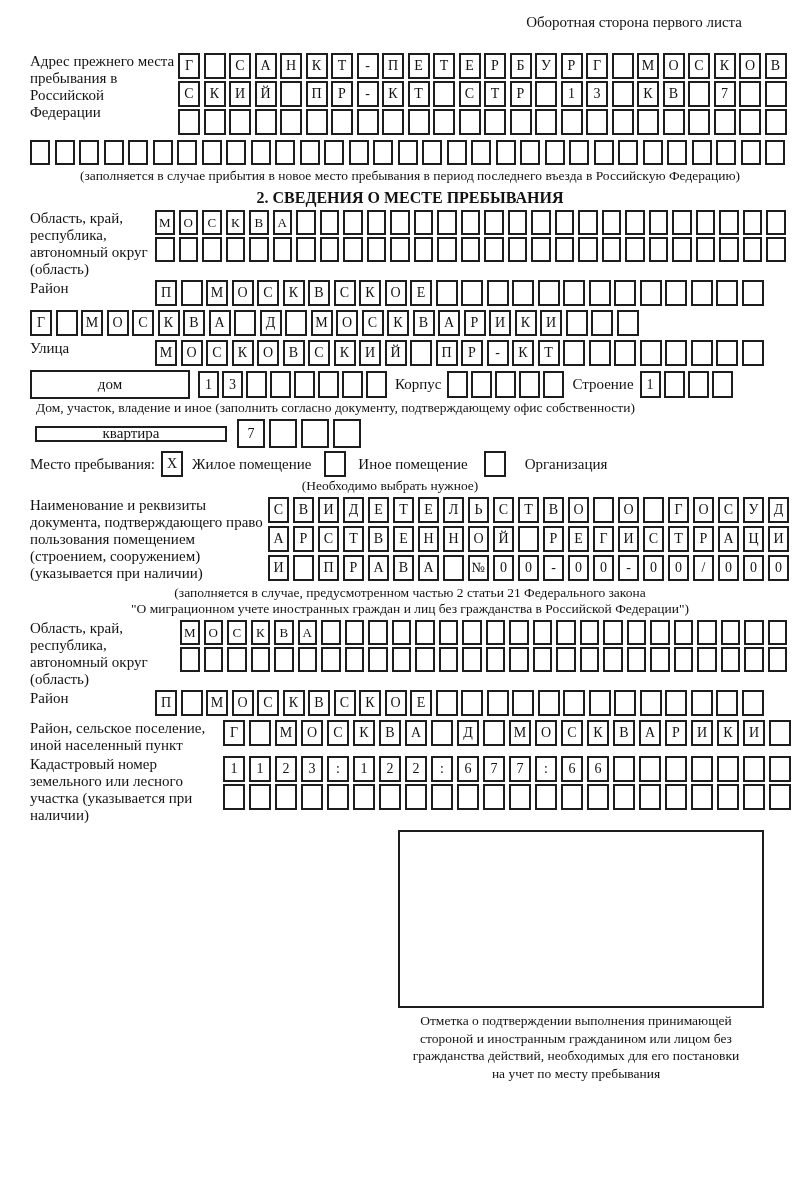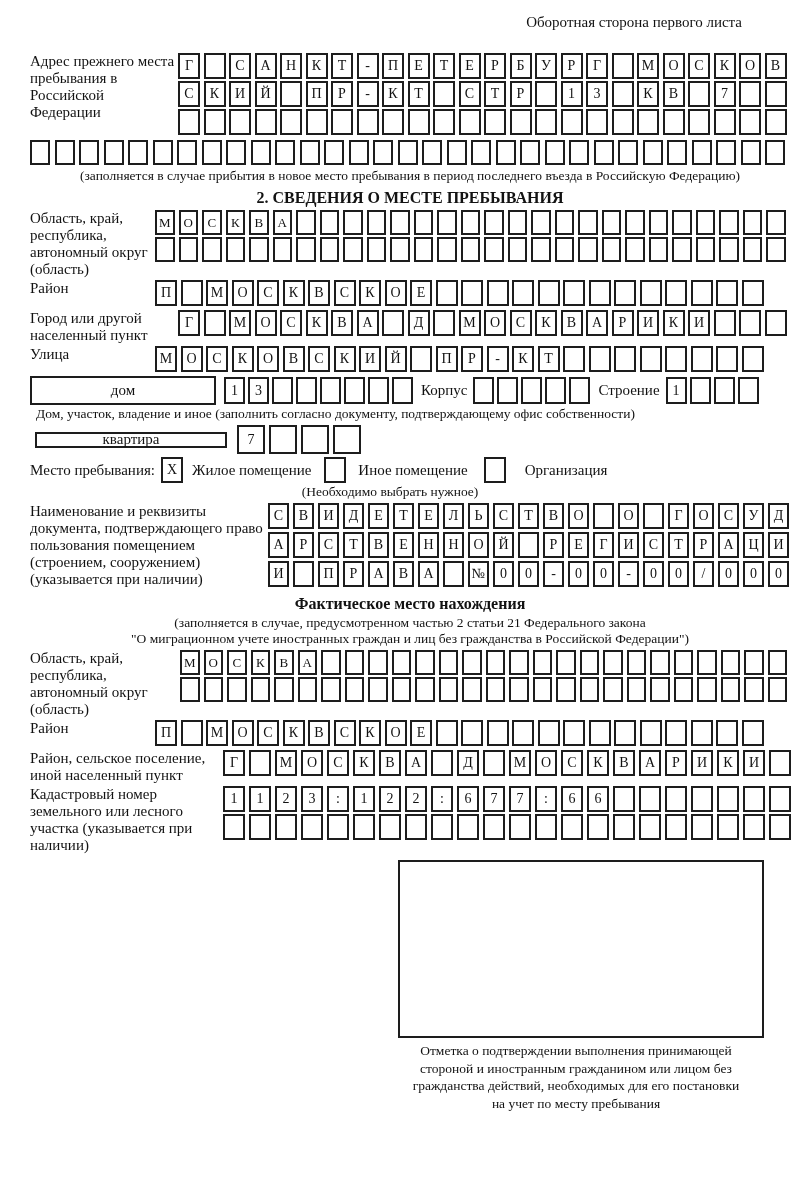--- a/index.html
+++ b/index.html
@@ -26,21 +26,21 @@
   .r26{gap:4px}  .r26 .cell{width:19.5px; height:25px; font-size:13px;}
   .r31{gap:4.5px}.r31 .cell{width:20px;  height:25px;}
   .r21{gap:4px}  .r21 .cell{width:21px;}
   .r22w{gap:4px} .r22w .cell{width:22px;}
   .house-cells{gap:3px}.house-cells .cell{width:21px; height:27px;}
   .apt-cells{gap:4px}  .apt-cells .cell{width:28px; height:29px;}
   .widebox{
     box-sizing:border-box; border:2px solid #1d1d1d; display:flex;
     align-items:center; justify-content:center; font-size:15px; background:#fff;
   }
-  .dom-box{width:186px; height:29px;}
+  .dom-box{width:160px; height:29px;}
   .kv-box{width:192px; height:16px; margin-left:5px;}
   .inline-lbl{font-size:15px; line-height:29px; white-space:nowrap;}
   .note{font-size:13.5px; line-height:16px;}
   .center{text-align:center;}
   .sect-title{font-weight:bold; font-size:16px; text-align:center;}
   .cb{
     box-sizing:border-box; width:22px; height:26px; border:2px solid #1d1d1d;
     display:inline-flex; align-items:center; justify-content:center; font-size:14px; flex:0 0 auto;
   }
   .stay-row{display:flex; align-items:center; font-size:15px; margin-top:3px;}
@@ -264,21 +264,20 @@
         <span class="cell"></span>
         <span class="cell"></span>
         <span class="cell"></span>
         <span class="cell"></span>
         <span class="cell"></span>
         <span class="cell"></span>
       </div>
   </div>
 
   <div class="frow mt2">
-    <div class="lbl w148">Город или другой населенный пункт</div>
     <div class="boxrow">
         <span class="cell">Г</span>
         <span class="cell"></span>
         <span class="cell">М</span>
         <span class="cell">О</span>
         <span class="cell">С</span>
         <span class="cell">К</span>
         <span class="cell">В</span>
         <span class="cell">А</span>
         <span class="cell"></span>
@@ -449,21 +448,20 @@
           <span class="cell">0</span>
           <span class="cell">0</span>
           <span class="cell">/</span>
           <span class="cell">0</span>
           <span class="cell">0</span>
           <span class="cell">0</span>
         </div>
     </div>
   </div>
 
-  <div class="sect-title" style="margin-top:6px;">Фактическое место нахождения</div>
   <div class="note center mt2">(заполняется в случае, предусмотренном частью 2 статьи 21 Федерального закона</div>
   <div class="note center">"О миграционном учете иностранных граждан и лиц без гражданства в Российской Федерации")</div>
 
   <div class="frow mt3">
     <div class="lbl w150">Область, край, республика, автономный округ (область)</div>
     <div class="rows-col">
       <div class="boxrow r26">
           <span class="cell">М</span>
           <span class="cell">О</span>
           <span class="cell">С</span>

